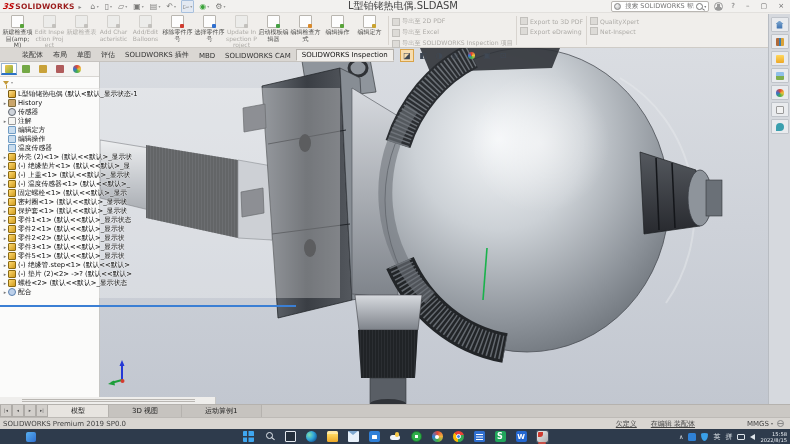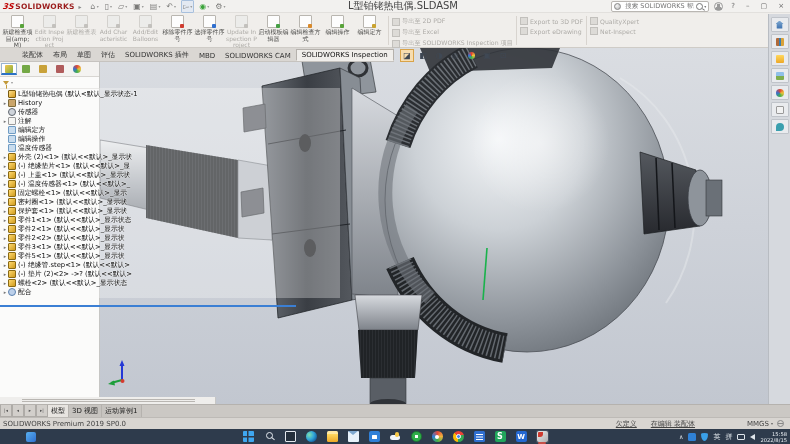--- a/index.html
+++ b/index.html
@@ -124,21 +124,21 @@
   .origin{background:#2f6bd8;border:1px solid #1c4795;}
   .part{background:linear-gradient(135deg,#ffd96e,#cf9a1d);border:1px solid #8a6a14;}
   .mates{background:#bcd0ea;border:1px solid #5c82b0;border-radius:50%;}
   #splitter{position:absolute;left:0;top:305px;width:296px;height:2px;background:#3b7fd4;z-index:7;}
   #bottomstrip{position:absolute;left:0;top:397px;width:216px;height:7px;background:#efeeec;z-index:6;
     border-right:1px solid #c6c6c4;box-sizing:border-box;}
   #bottomstrip .hline{height:1px;background:#b9b6b2;margin:1.5px 20px 0 22px;}
   
   #modeltabs{position:absolute;left:0;top:404px;width:790px;height:13px;background:#cbc8c4;display:flex;align-items:stretch;z-index:8;border-top:1px solid #b5b2ae;box-sizing:border-box;}
   .mnav{width:10px;font-size:4.5px;color:#555;background:#d2cfcb;border:1px solid #aeaba7;border-top:0;display:flex;align-items:center;justify-content:center;}
-  .mtab{font-size:7px;color:#222;padding:0 3px;display:flex;align-items:center;border-right:1px solid #b5b2ae;background:#c6c3bf;}
+  .mtab{font-size:7px;color:#222;padding:0 23px;display:flex;align-items:center;border-right:1px solid #b5b2ae;background:#c6c3bf;}
   .mtab.active{background:#e7e4e0;}
   
   #statusbar{position:absolute;left:0;top:417px;width:790px;height:12px;background:#d8d5d1;border-top:1px solid #bdbab6;
     display:flex;align-items:center;font-size:7px;color:#444;box-sizing:border-box;z-index:9;}
   #status-left{margin-left:3px;}
   #status-right{margin-left:auto;display:flex;align-items:center;}
   #status-right .sitem{margin-right:14px;text-decoration:underline;}
   #status-units{margin-right:4px;display:flex;align-items:center;}
   #status-units::after{content:"▾";font-size:4px;margin-left:2px;color:#666;}
   .status-globe-icon{width:7px;height:7px;border:1px solid #888;border-radius:50%;margin-right:6px;position:relative;box-sizing:border-box;}

